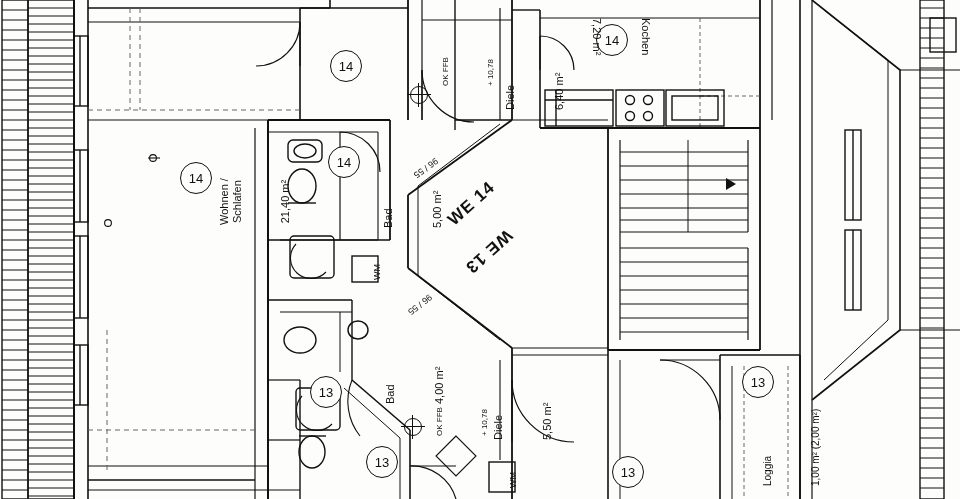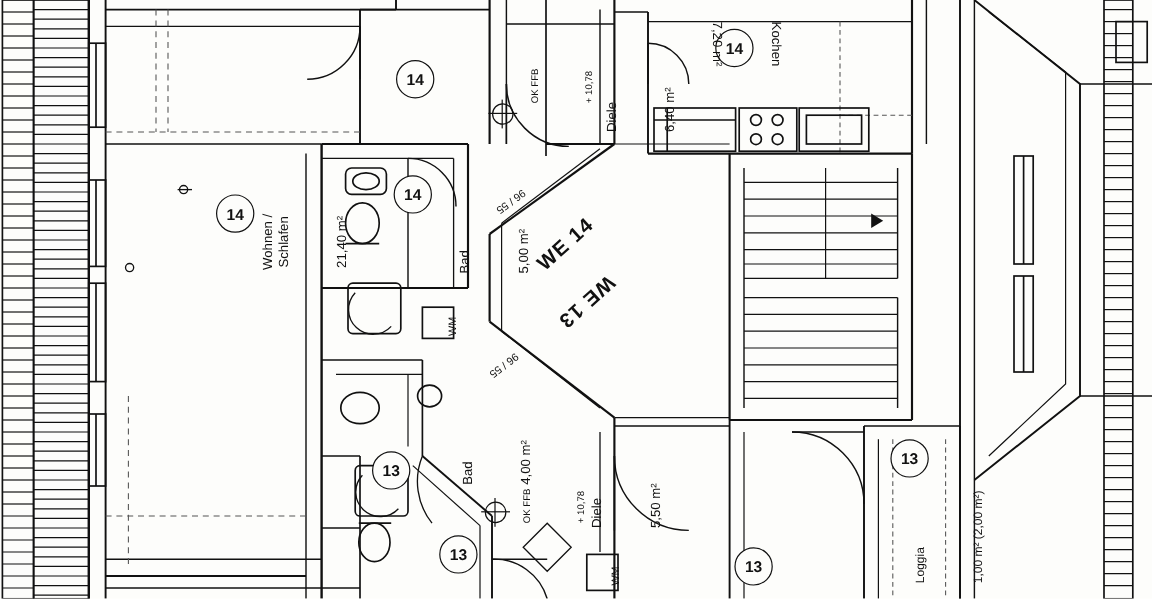--- a/index.html
+++ b/index.html
@@ -9,21 +9,21 @@
     width:960px;height:499px;
     background:#fdfdfb;
     overflow:hidden;
   }
   .room-circle{
     position:absolute;
     border:1.6px solid #111;
     border-radius:50%;
     width:30px;height:30px;
     display:flex;align-items:center;justify-content:center;
-    font-size:13px;font-weight:bold;color:#111;
+    font-size:13px;font-weight:normal;color:#111;
     background:#fdfdfb;
     letter-spacing:0;
   }
   .lbl{
     position:absolute;
     font-size:11px;
     color:#111;
     line-height:1.15;
     white-space:pre;
     font-family:"Liberation Sans", sans-serif;

